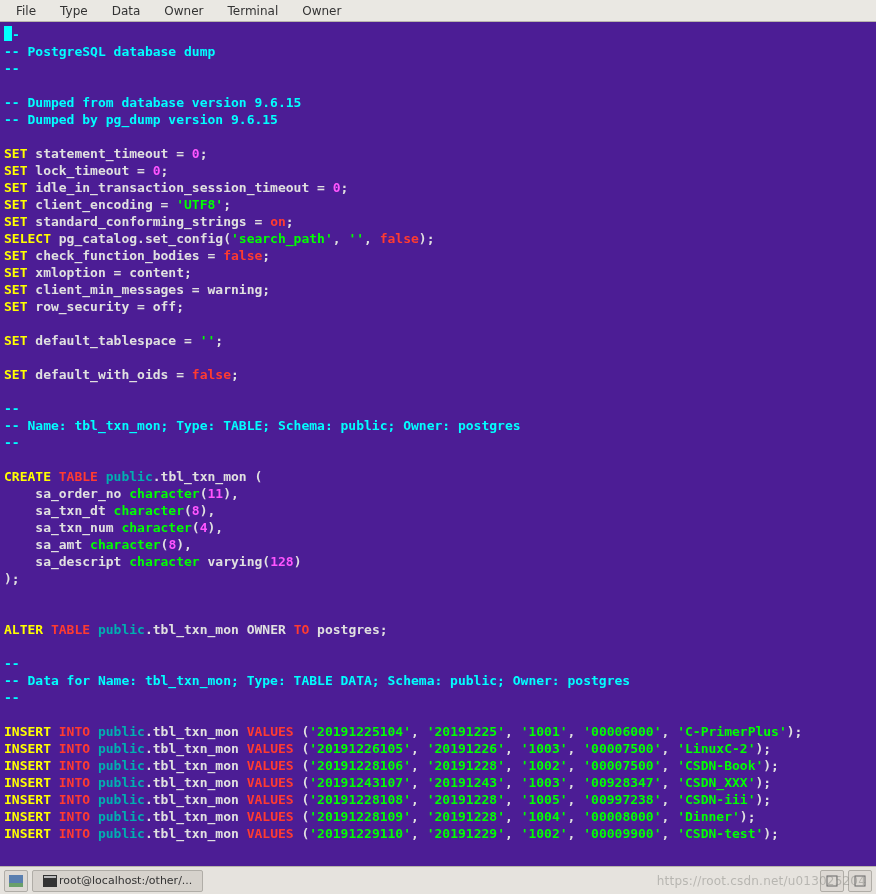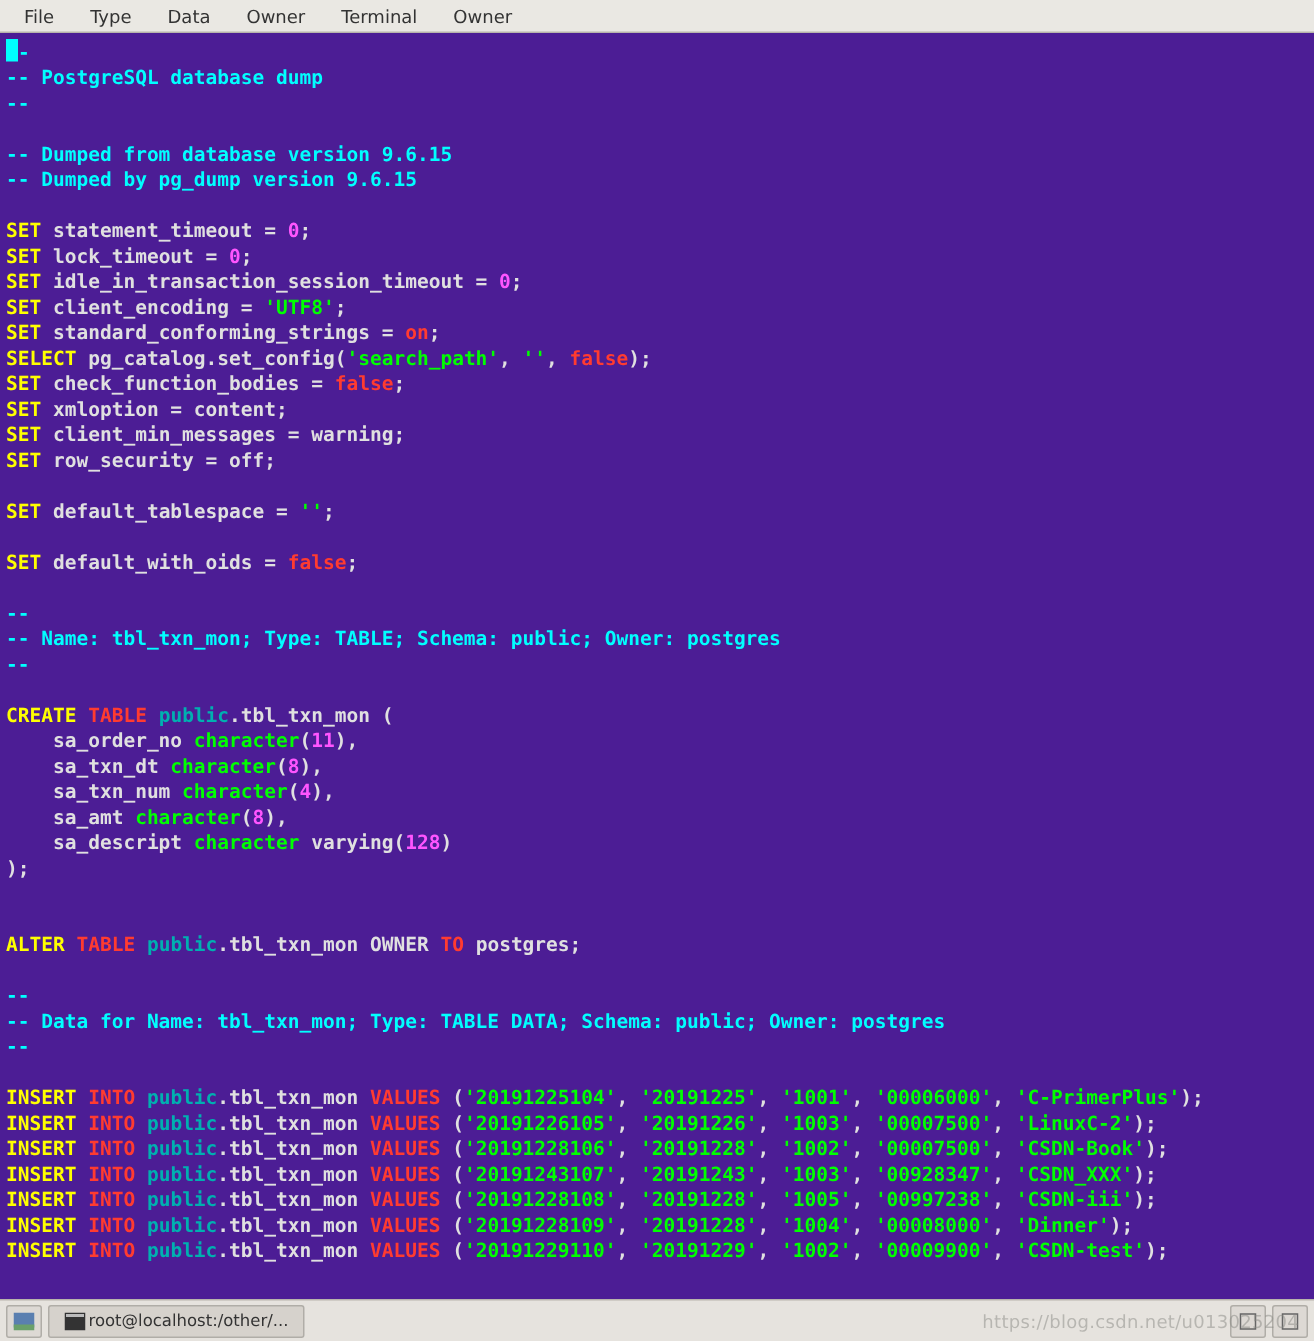--- a/index.html
+++ b/index.html
@@ -160,21 +160,21 @@
         <rect x="0" y="8" width="14" height="4" fill="#6aa06a"></rect>
       </svg>
   </div>
   <div class="task-btn">
     <svg width="14" height="12" viewBox="0 0 14 12">
         <rect x="0" y="0" width="14" height="12" fill="#333"></rect>
         <rect x="1" y="1" width="12" height="2" fill="#bbb"></rect>
       </svg>
     <span>root@localhost:/other/...</span>
   </div>
-  <span class="watermark">https://blog.csdn.net/u013025204</span>
+  <span class="watermark">https://root.csdn.net/u013025204</span>
   <div class="tray-right">
     <div class="tray-btn">
       <svg width="12" height="12" viewBox="0 0 12 12">
           <rect x="1" y="1" width="10" height="10" fill="none" stroke="#666"></rect>
         </svg>
     </div>
     <div class="tray-btn">
       <svg width="12" height="12" viewBox="0 0 12 12">
           <rect x="1" y="1" width="10" height="10" fill="none" stroke="#666"></rect>
         </svg>

